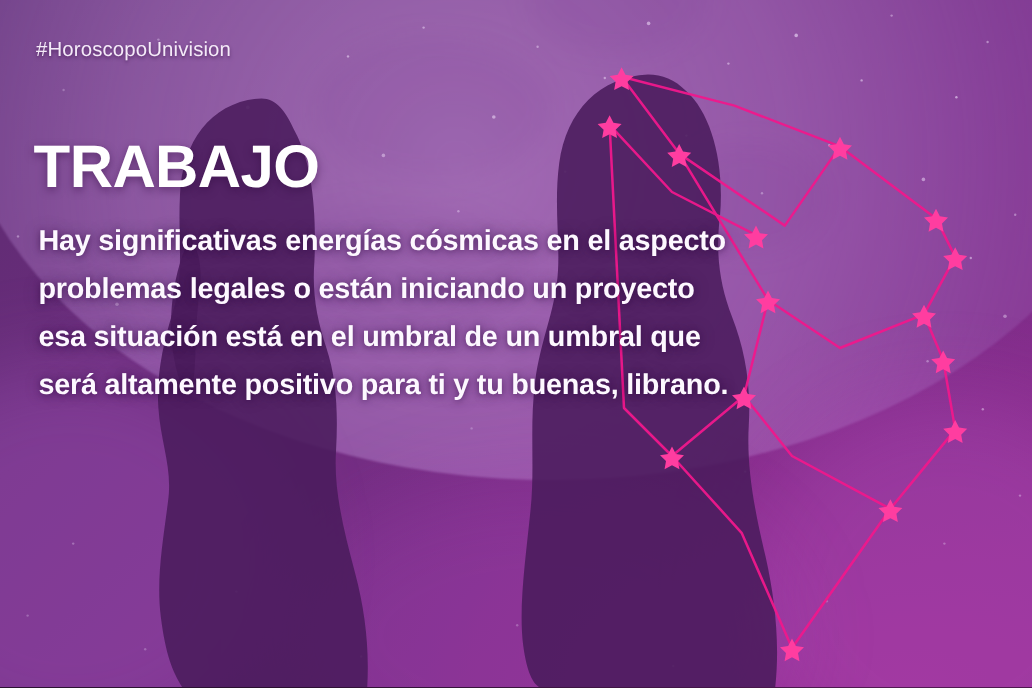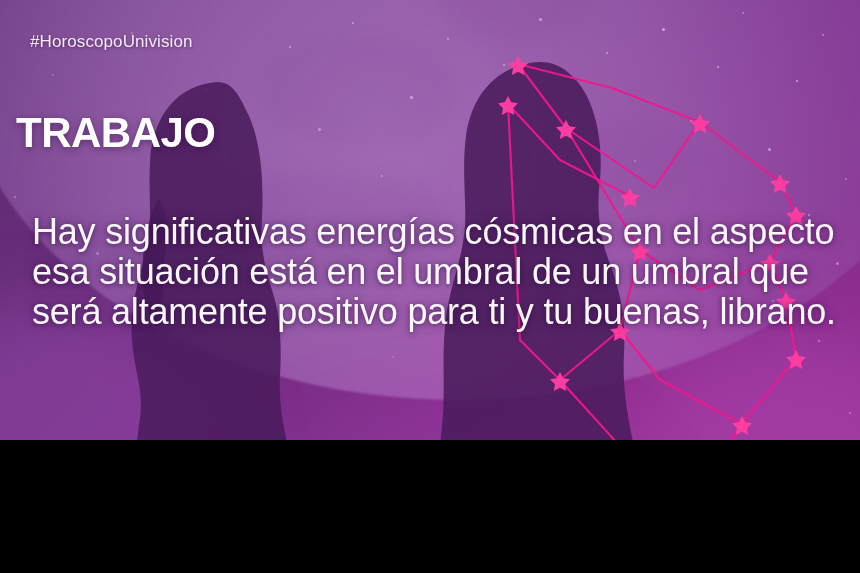--- a/index.html
+++ b/index.html
@@ -1,17 +1,17 @@
 <!DOCTYPE html>
 <html><head>
 <meta charset="utf-8">
 <style>
   html,body{margin:0;padding:0;background:#000;}
   .stage{
-    position:relative;width:860px;height:440px;overflow:hidden;
+    position:relative;width:860px;height:573px;overflow:hidden;
     font-family:"Liberation Sans", sans-serif;
     background:
       radial-gradient(ellipse 120% 100% at 88% 100%, #9a2f95 0%, rgba(154,47,149,0) 55%),
       linear-gradient(135deg, #5b2b70 0%, #6b2d7c 28%, #7a2d88 62%, #8b2d8e 100%);
   }
 
   
   .moon{
     position:absolute;left:-40px;top:-300px;width:1000px;height:700px;
     border-radius:50%;
@@ -39,28 +39,28 @@
   
   .constel{position:absolute;inset:0;}
 
   
   .hashtag{
     position:absolute;left:30px;top:32px;
     font-size:17px;font-weight:400;letter-spacing:.1px;
     color:#f4eaf8;text-shadow:0 1px 3px rgba(45,10,60,.55);
   }
   .headline{
-    position:absolute;left:16px;top:82px;
-    font-size:42px;line-height:46px;font-weight:700;
+    position:absolute;left:28px;top:82px;
+    font-size:50px;line-height:46px;font-weight:700;
     letter-spacing:-.5px;color:#ffffff;
     text-shadow:0 2px 7px rgba(50,12,66,.50);
   }
   .body-copy{
-    position:absolute;left:32px;top:212px;width:790px;
-    font-size:36px;line-height:40px;font-weight:400;
+    position:absolute;left:32px;top:181px;width:790px;
+    font-size:24px;line-height:40px;font-weight:700;
     color:#fdf8ff;letter-spacing:-.2px;
     text-shadow:0 1px 5px rgba(48,12,66,.62), 0 0 14px rgba(48,12,66,.30);
   }
   .body-copy .ln{display:block;white-space:nowrap;}
 </style>
 </head>
 <body>
 
 <div class="stage">
 
@@ -179,17 +179,18 @@
       <path d="M786,292 l3.2,6.3 6.8,1 -5,4.9 1.2,6.9 -6.2,-3.3 -6.2,3.3 1.2,-6.9 -5,-4.9 6.8,-1 Z"></path>
     </g>
   </svg>
 
   <div class="hashtag">#HoroscopoUnivision</div>
 
   <h1 class="headline">TRABAJO</h1>
 
   <div class="body-copy">
       <span class="ln">Hay significativas energías cósmicas en el aspecto</span>
+      <span class="ln">problemas legales o están iniciando un proyecto</span>
       <span class="ln">esa situación está en el umbral de un umbral que</span>
       <span class="ln">será altamente positivo para ti y tu buenas, librano.</span>
     </div>
 
 </div>
 
 </body></html>

